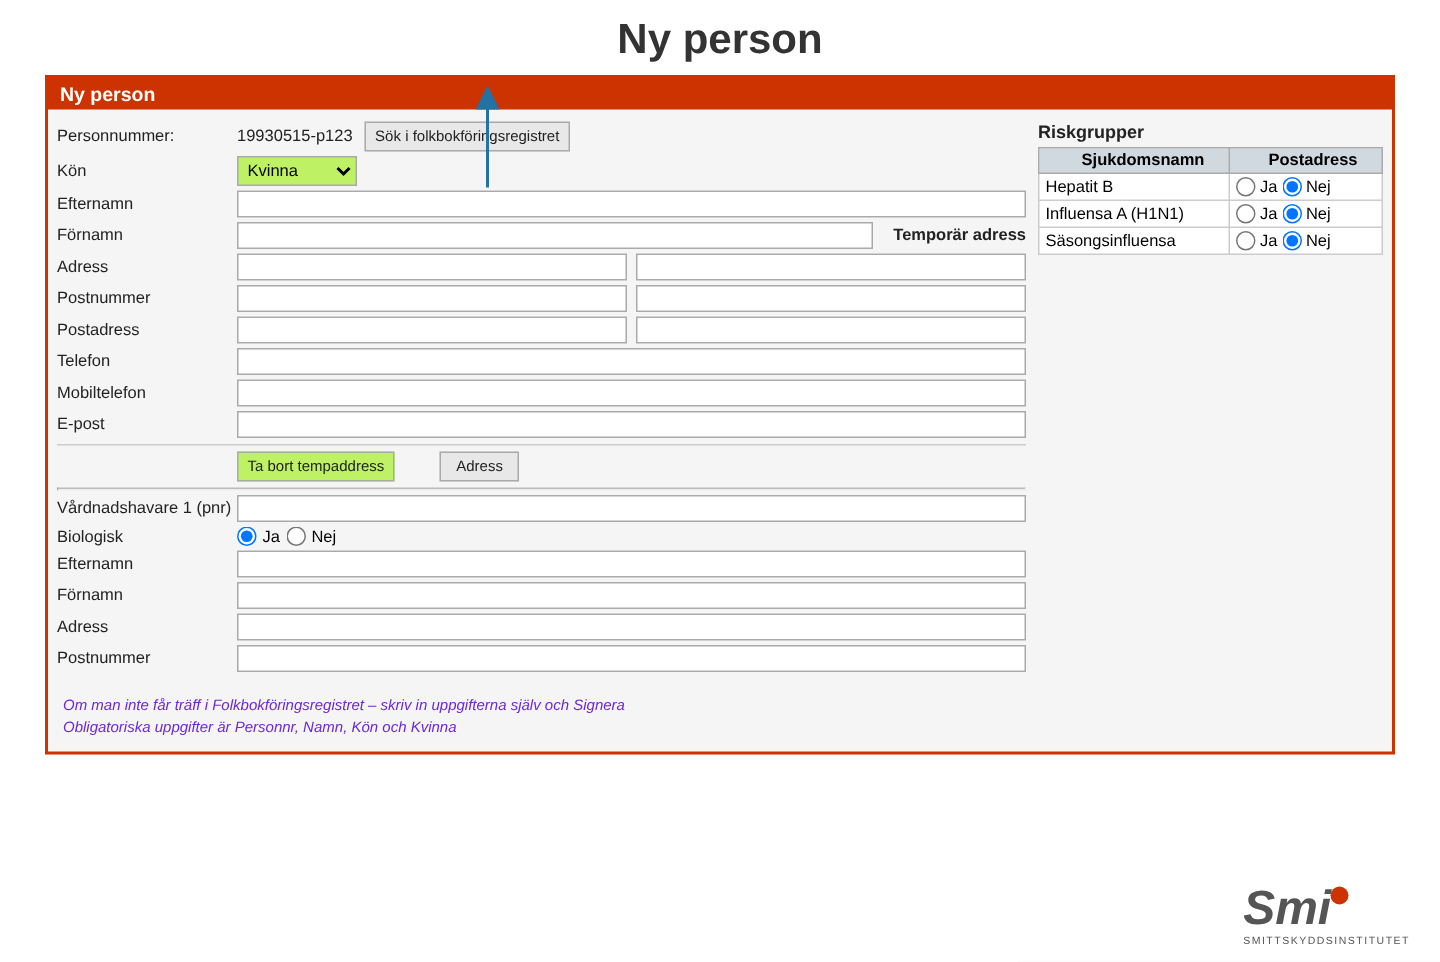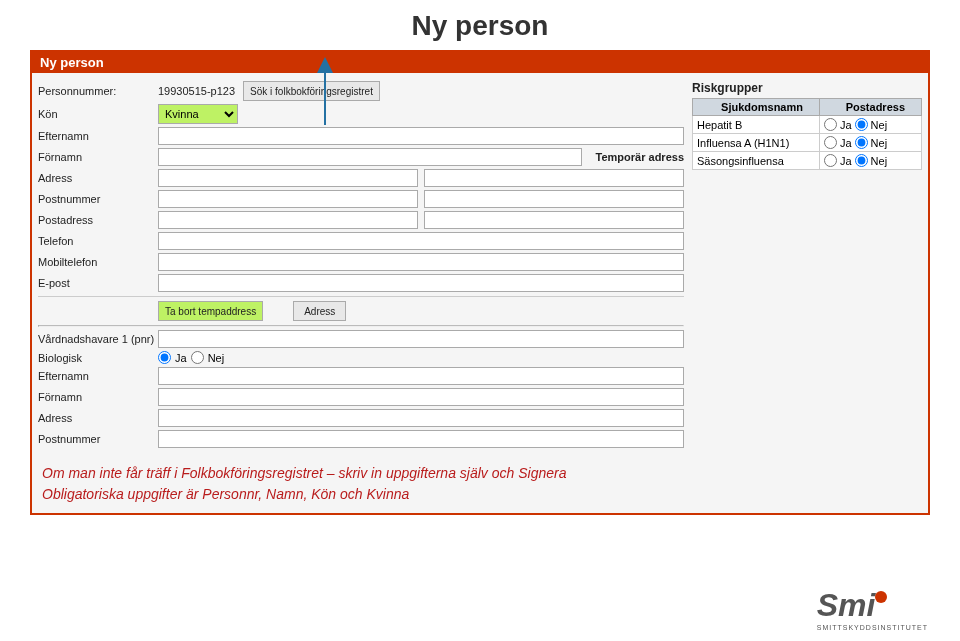--- a/index.html
+++ b/index.html
@@ -244,31 +244,31 @@
     }
 
     
     .annotation-area {
       padding: 6px 10px 8px 10px;
       display: flex;
       gap: 20px;
     }
 
     .annotation-text {
-      font-size: 14px;
-      color: #b91c1c;
+      font-size: 10px;
+      color: #6d28d9;
       line-height: 1.5;
       flex: 1;
     }
 
     
     .smi-logo {
       position: absolute;
       bottom: 10px;
-      right: 32px;
+      right: 20px;
       text-align: left;
     }
 
     .smi-dot {
       display: inline-block;
       width: 12px;
       height: 12px;
       background: #cc3300;
       border-radius: 50%;
       vertical-align: top;

